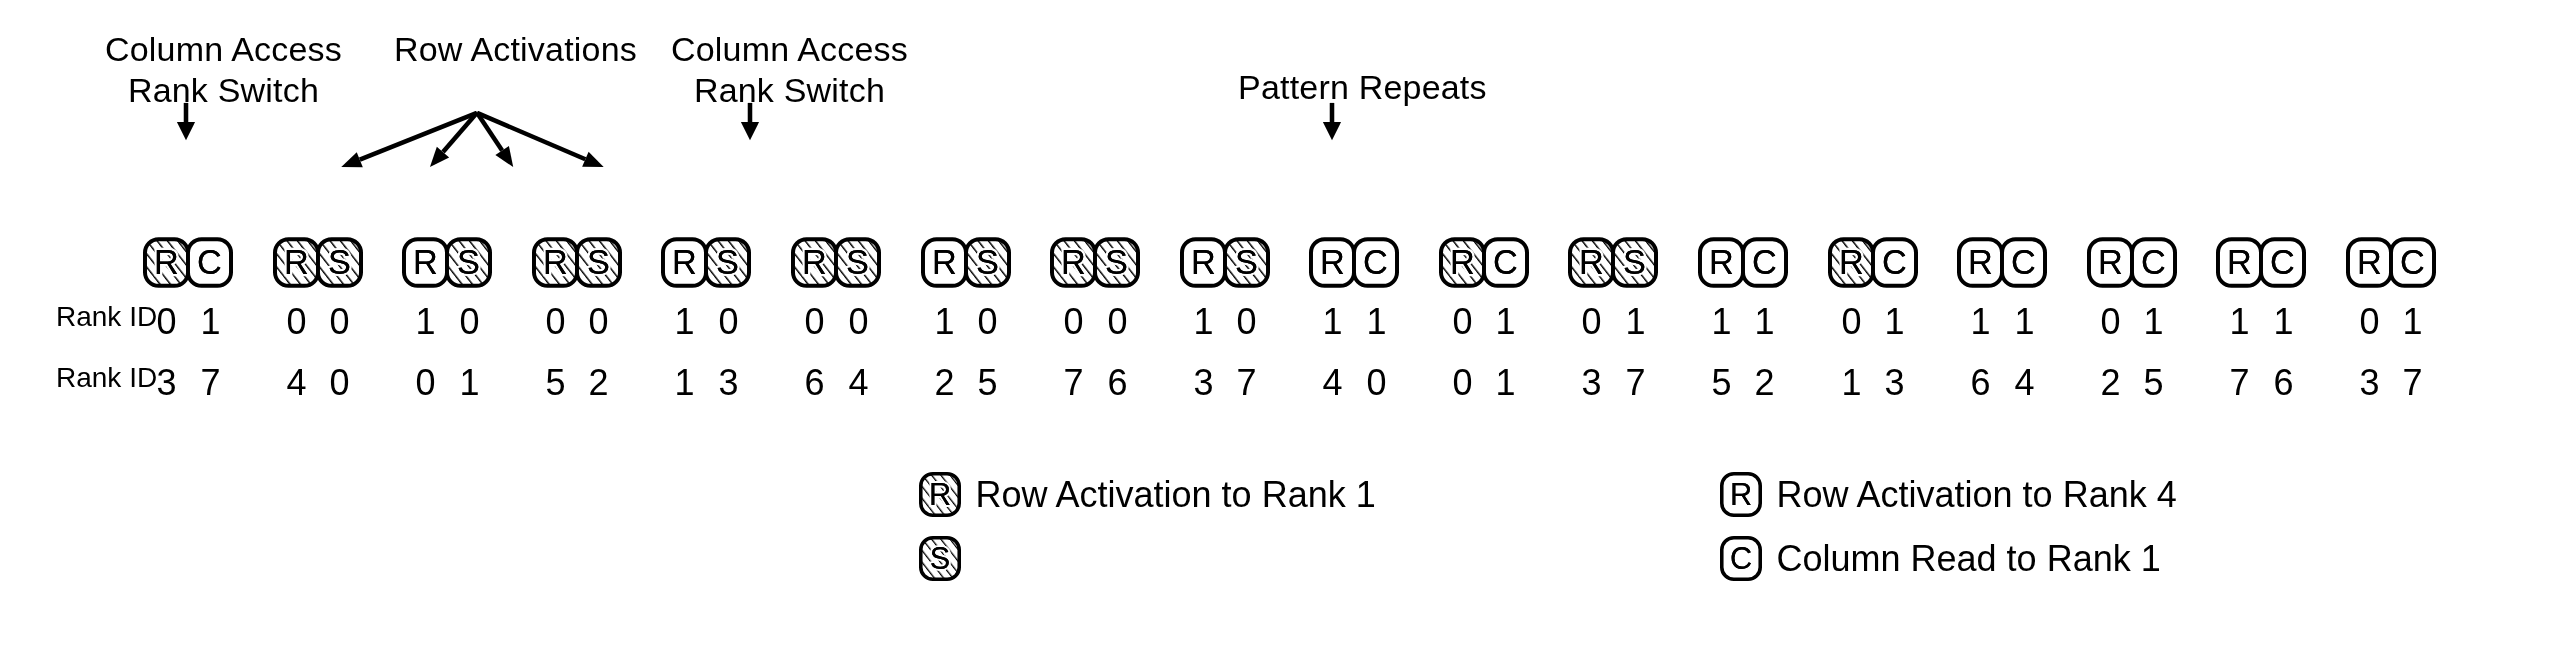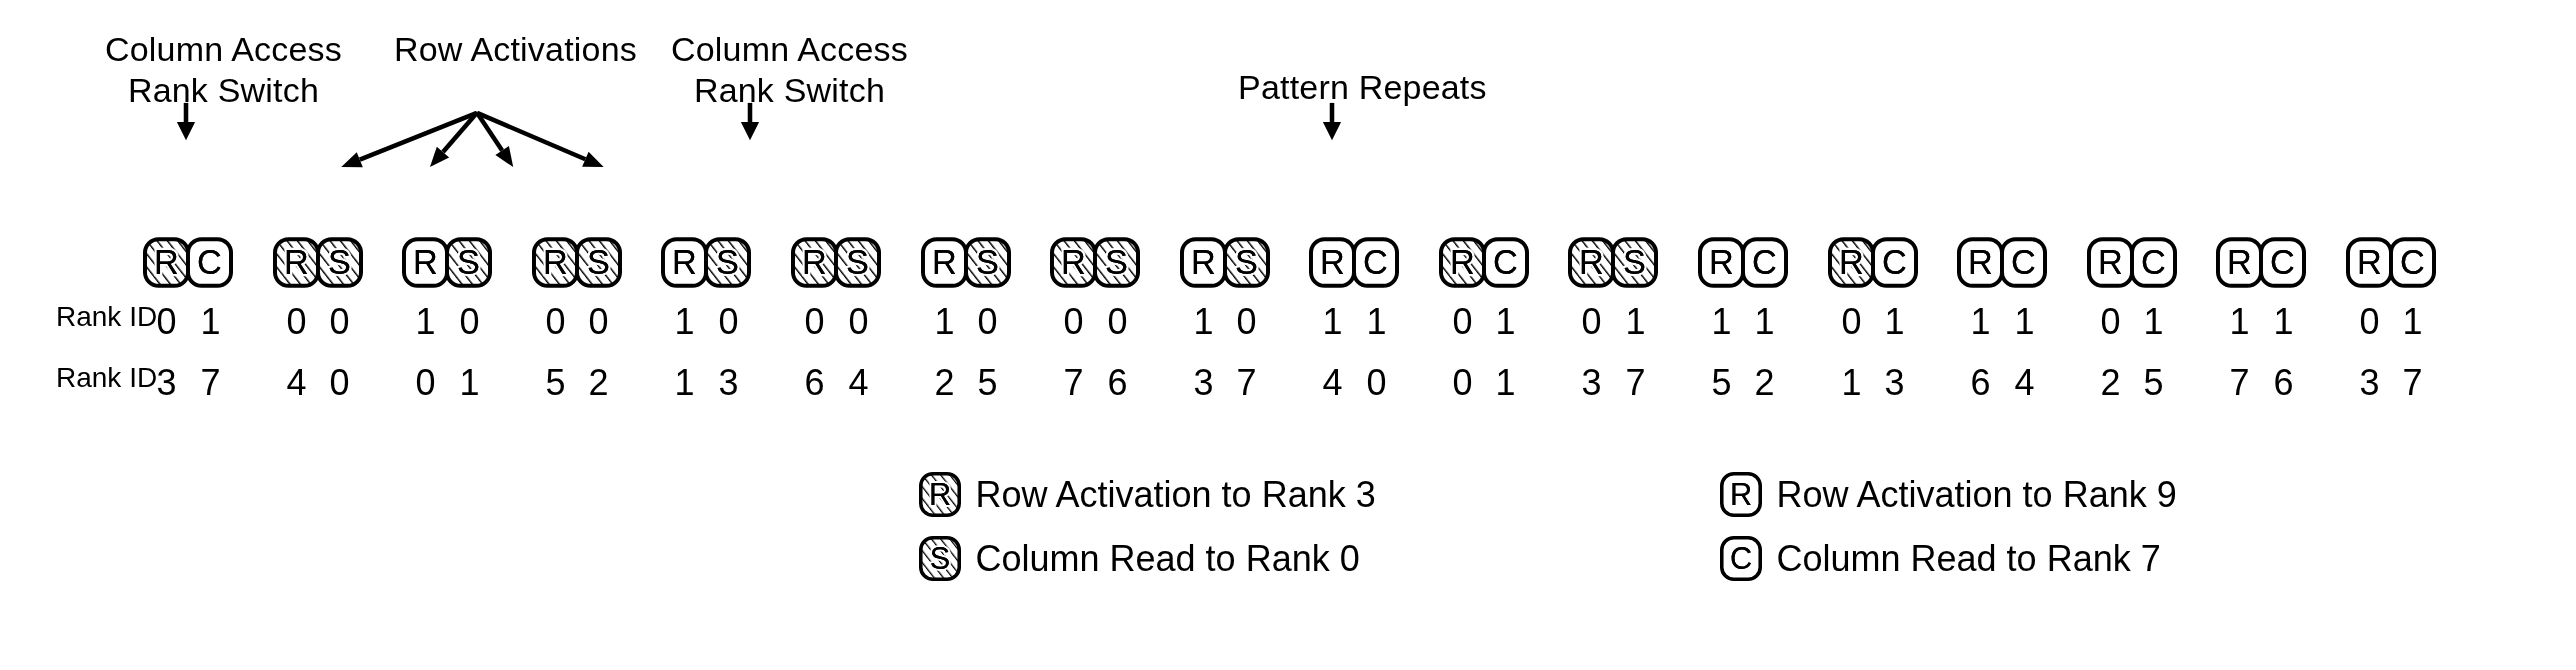--- a/index.html
+++ b/index.html
@@ -534,45 +534,44 @@
   <div class="row-label" style="left:56px; top:362px;">Rank ID</div>
 
   <div id="legend-layer">
       <div class="legend-item" style="left: 919px; top: 471px;">
         <div class="legend-sym">
     <svg width="42" height="47" viewBox="0 0 52 56">
       <rect x="2.2" y="2.2" width="47.6" height="51.6" rx="15" ry="15" fill="url(#hatch)" stroke="#000000" stroke-width="4.4"></rect>
       <text x="26" y="28" text-anchor="middle" dominant-baseline="central" font-family="'Liberation Sans', sans-serif" font-size="38" font-weight="400" fill="#000000" stroke="#ffffff" stroke-width="5" paint-order="stroke">R</text>
       <text x="26" y="28" text-anchor="middle" dominant-baseline="central" font-family="'Liberation Sans', sans-serif" font-size="38" font-weight="400" fill="#000000">R</text>
     </svg></div>
-        <div class="legend-text">Row Activation to Rank 3</div>
+        <div class="legend-text">Row Activation to Rank 1</div>
       </div>
       <div class="legend-item" style="left: 919px; top: 535px;">
         <div class="legend-sym">
     <svg width="42" height="47" viewBox="0 0 52 56">
       <rect x="2.2" y="2.2" width="47.6" height="51.6" rx="15" ry="15" fill="url(#hatch)" stroke="#000000" stroke-width="4.4"></rect>
       <text x="26" y="28" text-anchor="middle" dominant-baseline="central" font-family="'Liberation Sans', sans-serif" font-size="38" font-weight="400" fill="#000000" stroke="#ffffff" stroke-width="5" paint-order="stroke">S</text>
       <text x="26" y="28" text-anchor="middle" dominant-baseline="central" font-family="'Liberation Sans', sans-serif" font-size="38" font-weight="400" fill="#000000">S</text>
     </svg></div>
-        <div class="legend-text">Column Read to Rank 0</div>
       </div>
       <div class="legend-item" style="left: 1720px; top: 471px;">
         <div class="legend-sym">
     <svg width="42" height="47" viewBox="0 0 52 56">
       <rect x="2.2" y="2.2" width="47.6" height="51.6" rx="15" ry="15" fill="#ffffff" stroke="#000000" stroke-width="4.4"></rect>
       <text x="26" y="28" text-anchor="middle" dominant-baseline="central" font-family="'Liberation Sans', sans-serif" font-size="38" font-weight="400" fill="#000000" stroke="#ffffff" stroke-width="5" paint-order="stroke">R</text>
       <text x="26" y="28" text-anchor="middle" dominant-baseline="central" font-family="'Liberation Sans', sans-serif" font-size="38" font-weight="400" fill="#000000">R</text>
     </svg></div>
-        <div class="legend-text">Row Activation to Rank 9</div>
+        <div class="legend-text">Row Activation to Rank 4</div>
       </div>
       <div class="legend-item" style="left: 1720px; top: 535px;">
         <div class="legend-sym">
     <svg width="42" height="47" viewBox="0 0 52 56">
       <rect x="2.2" y="2.2" width="47.6" height="51.6" rx="15" ry="15" fill="#ffffff" stroke="#000000" stroke-width="4.4"></rect>
       <text x="26" y="28" text-anchor="middle" dominant-baseline="central" font-family="'Liberation Sans', sans-serif" font-size="38" font-weight="400" fill="#000000" stroke="#ffffff" stroke-width="5" paint-order="stroke">C</text>
       <text x="26" y="28" text-anchor="middle" dominant-baseline="central" font-family="'Liberation Sans', sans-serif" font-size="38" font-weight="400" fill="#000000">C</text>
     </svg></div>
-        <div class="legend-text">Column Read to Rank 7</div>
+        <div class="legend-text">Column Read to Rank 1</div>
       </div>
     </div>
 
 </div>
 
 
 </body></html>

